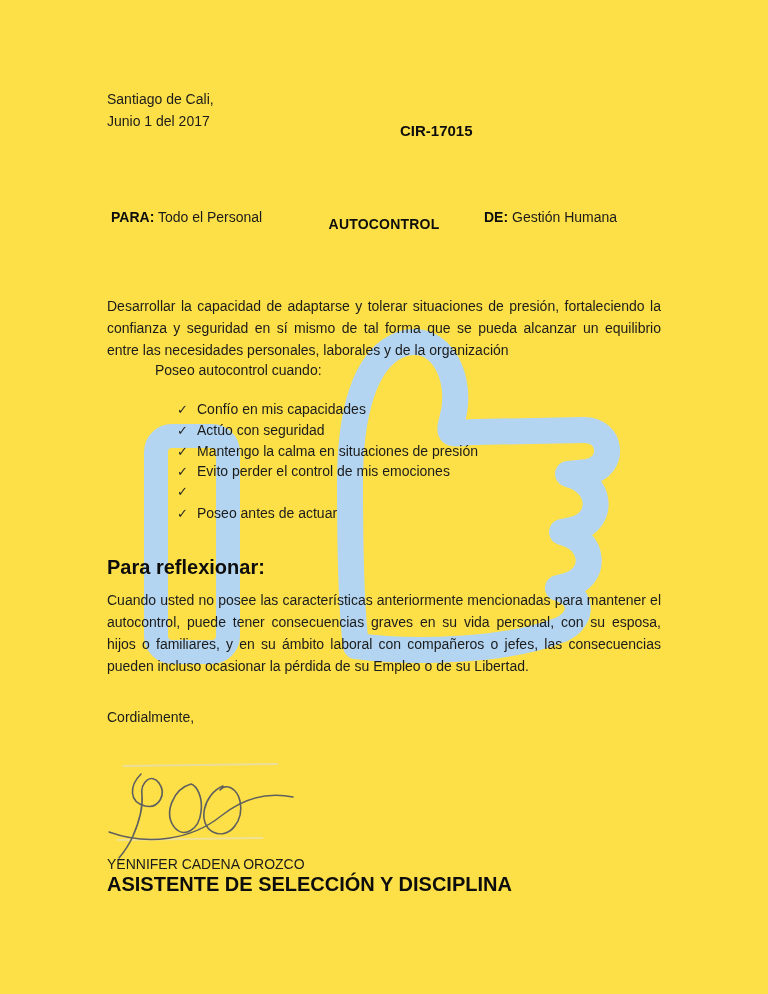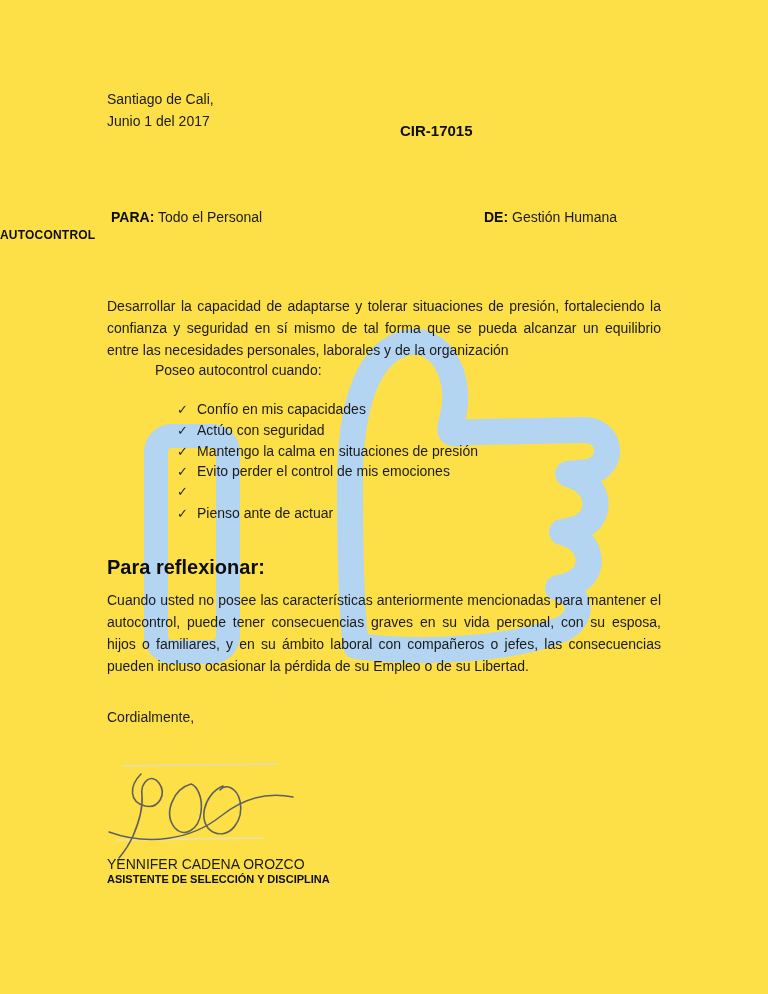--- a/index.html
+++ b/index.html
@@ -18,37 +18,37 @@
   .z1 { z-index: 2; }
   .bold { font-weight: bold; color: #0d0d0d; }
 
   .date-block { left: 107px; top: 88px; line-height: 22px; }
   .ref-number { left: 400px; top: 122px; width: 261px; font-weight: bold; font-size: 15px; color: #0d0d0d; }
 
   .addr-row { left: 111px; top: 193px; width: 554px; height: 22px; margin-top: 16px; }
   .addr-para { position: absolute; left: 0; top: 0; }
   .addr-de   { position: absolute; left: 373px; top: 0; }
 
-  .doc-title { left: 0; top: 228px; width: 768px; text-align: left; font-weight: bold; font-size: 12px; letter-spacing: .2px; color: #0d0d0d; }
+  .doc-title { left: 0; top: 216px; width: 768px; text-align: center; font-weight: bold; font-size: 14px; letter-spacing: .2px; color: #0d0d0d; }
 
   .intro-par { left: 107px; top: 259px; width: 554px; text-align: justify; line-height: 22px; margin-top: 36px; }
   .list-intro { left: 155px; top: 359px; line-height: 22px; }
 
   .checklist { left: 177px; top: 399px; width: 420px; }
   .check-item { display: flex; align-items: baseline; height: 20.8px; line-height: 20.8px; }
   .check-glyph { width: 20px; flex: 0 0 20px; color: #262626; font-size: 13px; }
 
   .reflect-heading { left: 107px; top: 556px; font-weight: bold; font-size: 20px; color: #0d0d0d; }
   .reflect-par { left: 107px; top: 589px; width: 554px; text-align: justify; line-height: 22px; }
 
   .closing { left: 107px; top: 709px; }
 
   .signature-wrap { left: 103px; top: 752px; width: 200px; height: 110px; }
   .signer-name  { left: 107px; top: 855px; line-height: 18px; text-align: right; }
-  .signer-title { left: 107px; top: 873px; font-weight: bold; font-size: 11px; color: #0d0d0d; }
+  .signer-title { left: 107px; top: 873px; font-weight: bold; font-size: 20px; color: #0d0d0d; }
 
   .watermark { left: 138px; top: 324px; width: 527px; height: 356px; z-index: 1; }
 </style>
 </head>
 <body>
 
 <div class="page">
 
   <svg class="abs watermark" viewBox="0 0 527 356" aria-hidden="true">
     <rect x="18" y="112" width="72" height="216" rx="16" fill="none" stroke-width="24" stroke-linejoin="round" stroke="#b3d5f2"></rect>
@@ -107,21 +107,21 @@
     </div>
     <div class="check-item">
       <span class="check-glyph">✓</span>
       <span>Evito perder el control de mis emociones</span>
     </div>
     <div class="check-item">
       <span class="check-glyph">✓</span>
     </div>
     <div class="check-item">
       <span class="check-glyph">✓</span>
-      <span>Pienso ante de actuar</span>
+      <span>Poseo antes de actuar</span>
     </div>
   </div>
 
   <div class="abs z1 reflect-heading">Para reflexionar:</div>
   <div class="abs z1 reflect-par">Cuando usted no posee las características anteriormente mencionadas para mantener el autocontrol, puede tener consecuencias  graves en su vida personal, con su esposa, hijos o familiares, y en su ámbito laboral con compañeros o jefes, las consecuencias pueden incluso ocasionar la pérdida de su Empleo o de su Libertad.</div>
 
   <div class="abs z1 closing">Cordialmente,</div>
 
   <svg class="abs z1 signature-wrap" viewBox="0 0 200 110" aria-hidden="true">
     <line x1="20" y1="14" x2="175" y2="12" stroke="#dedede" stroke-width="2" opacity="0.55"></line>

